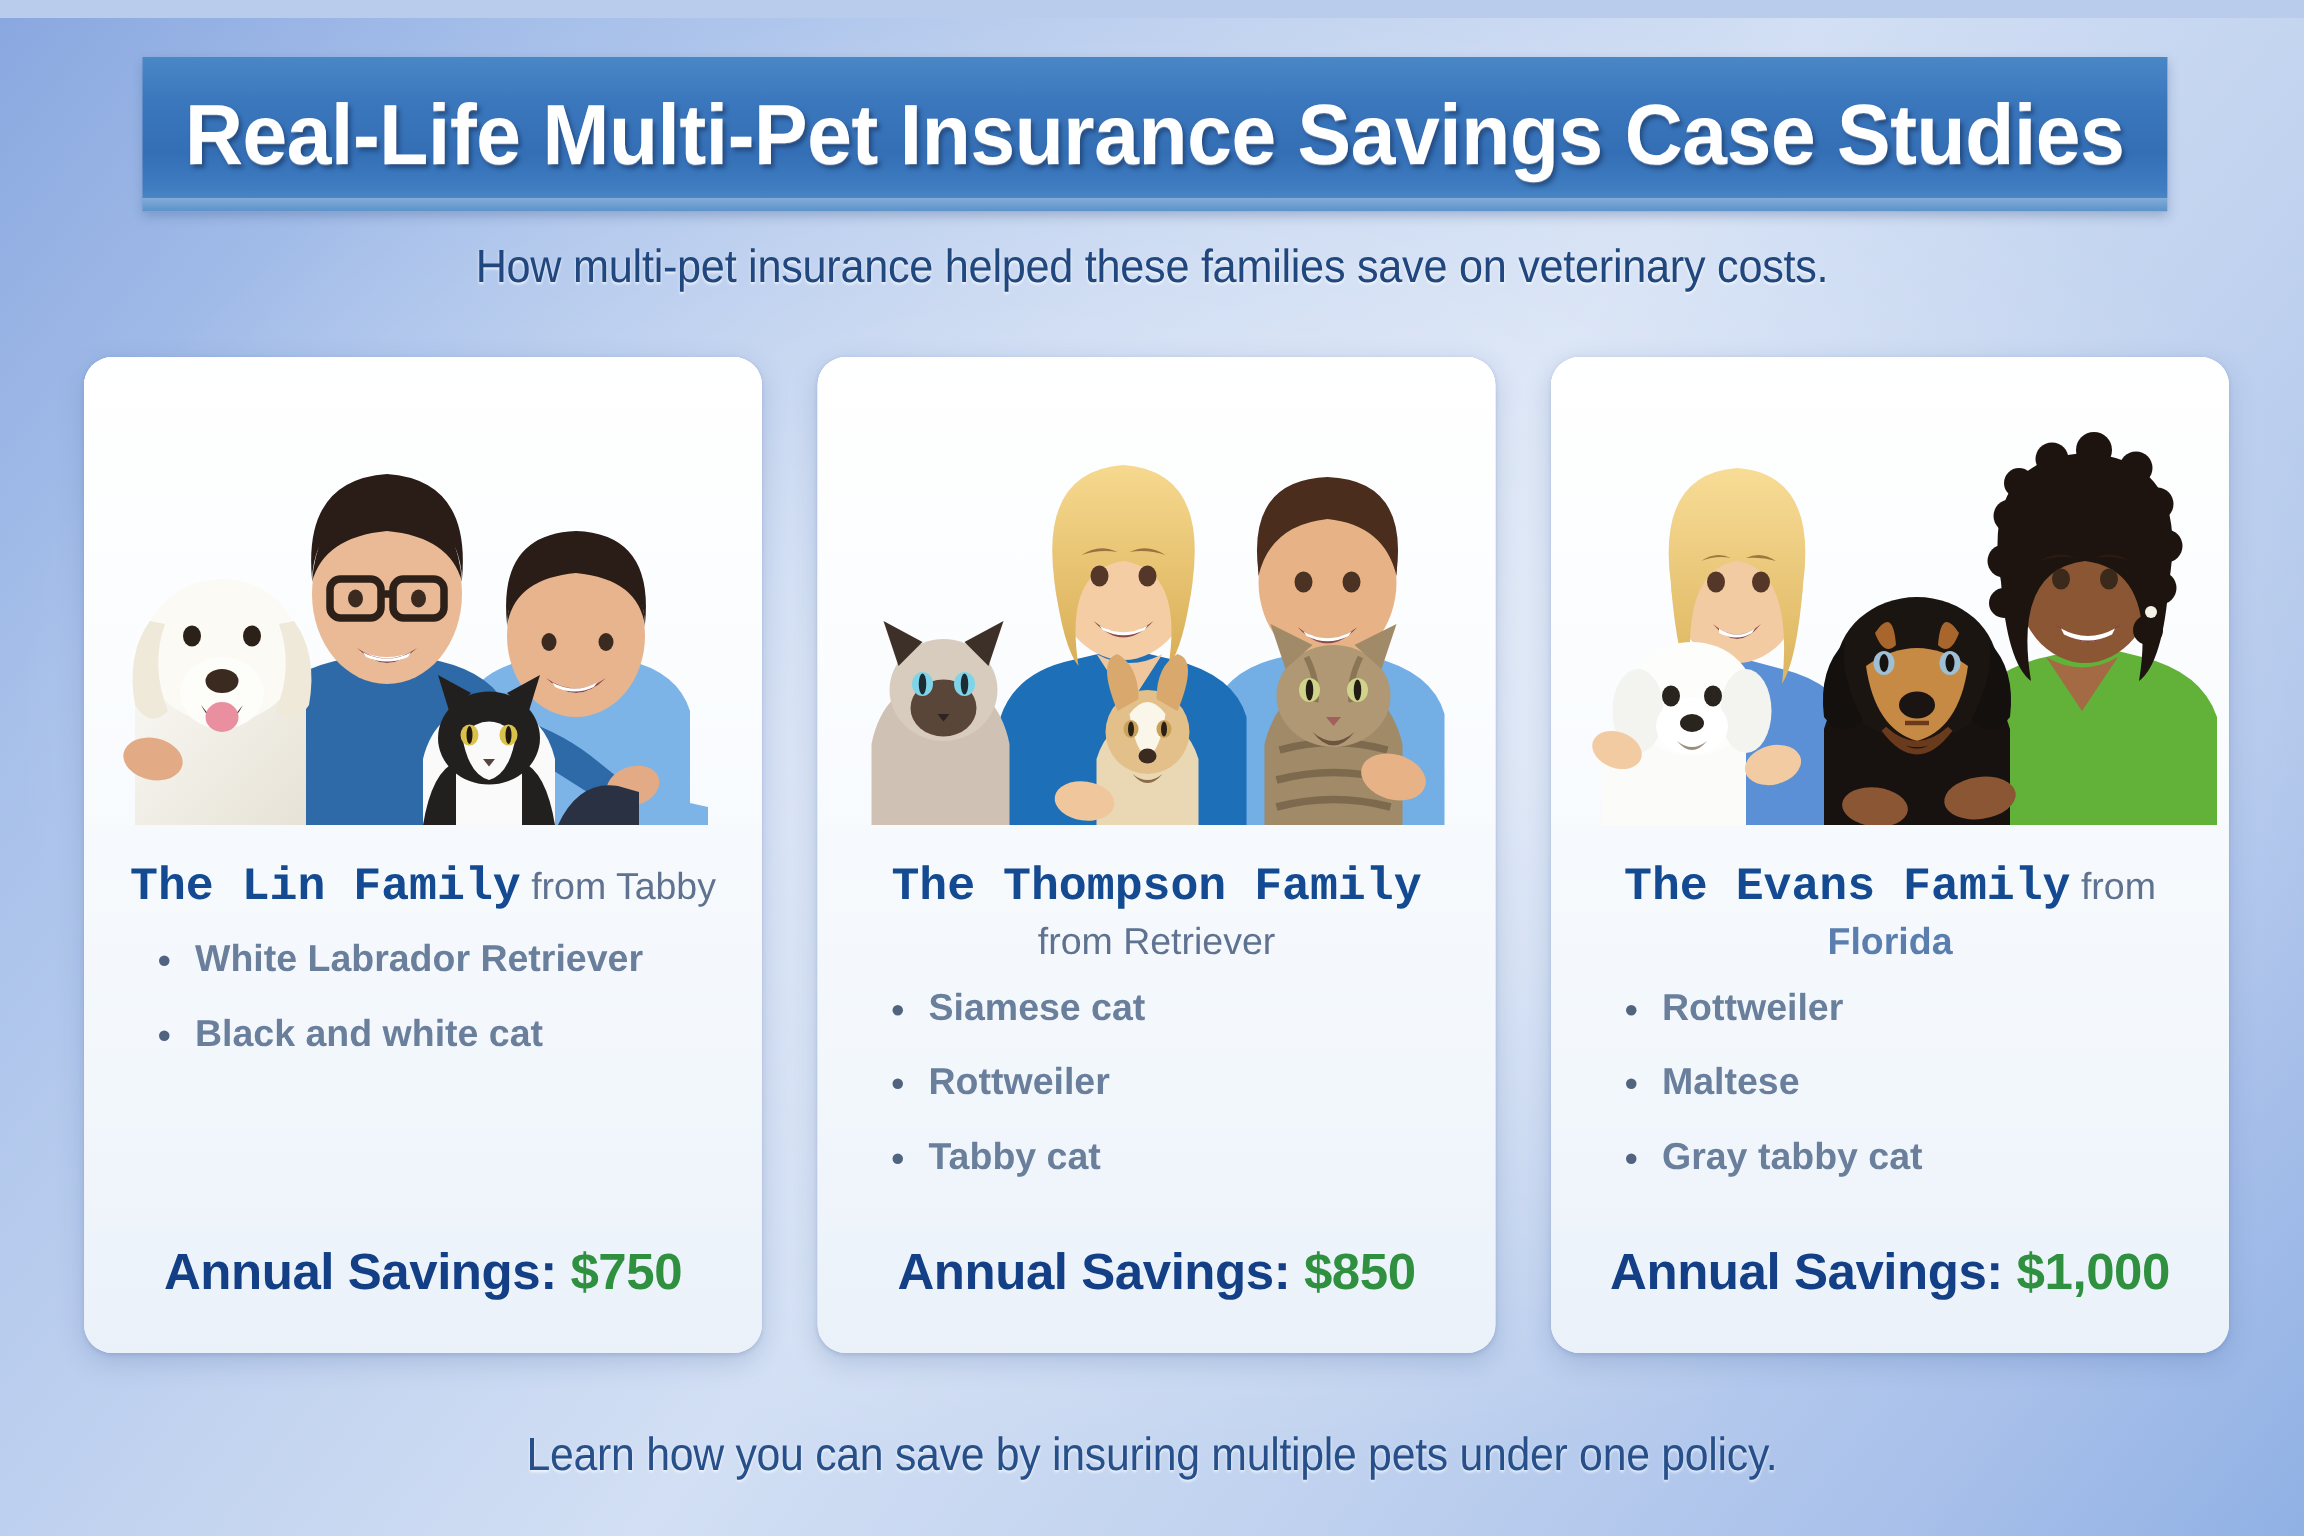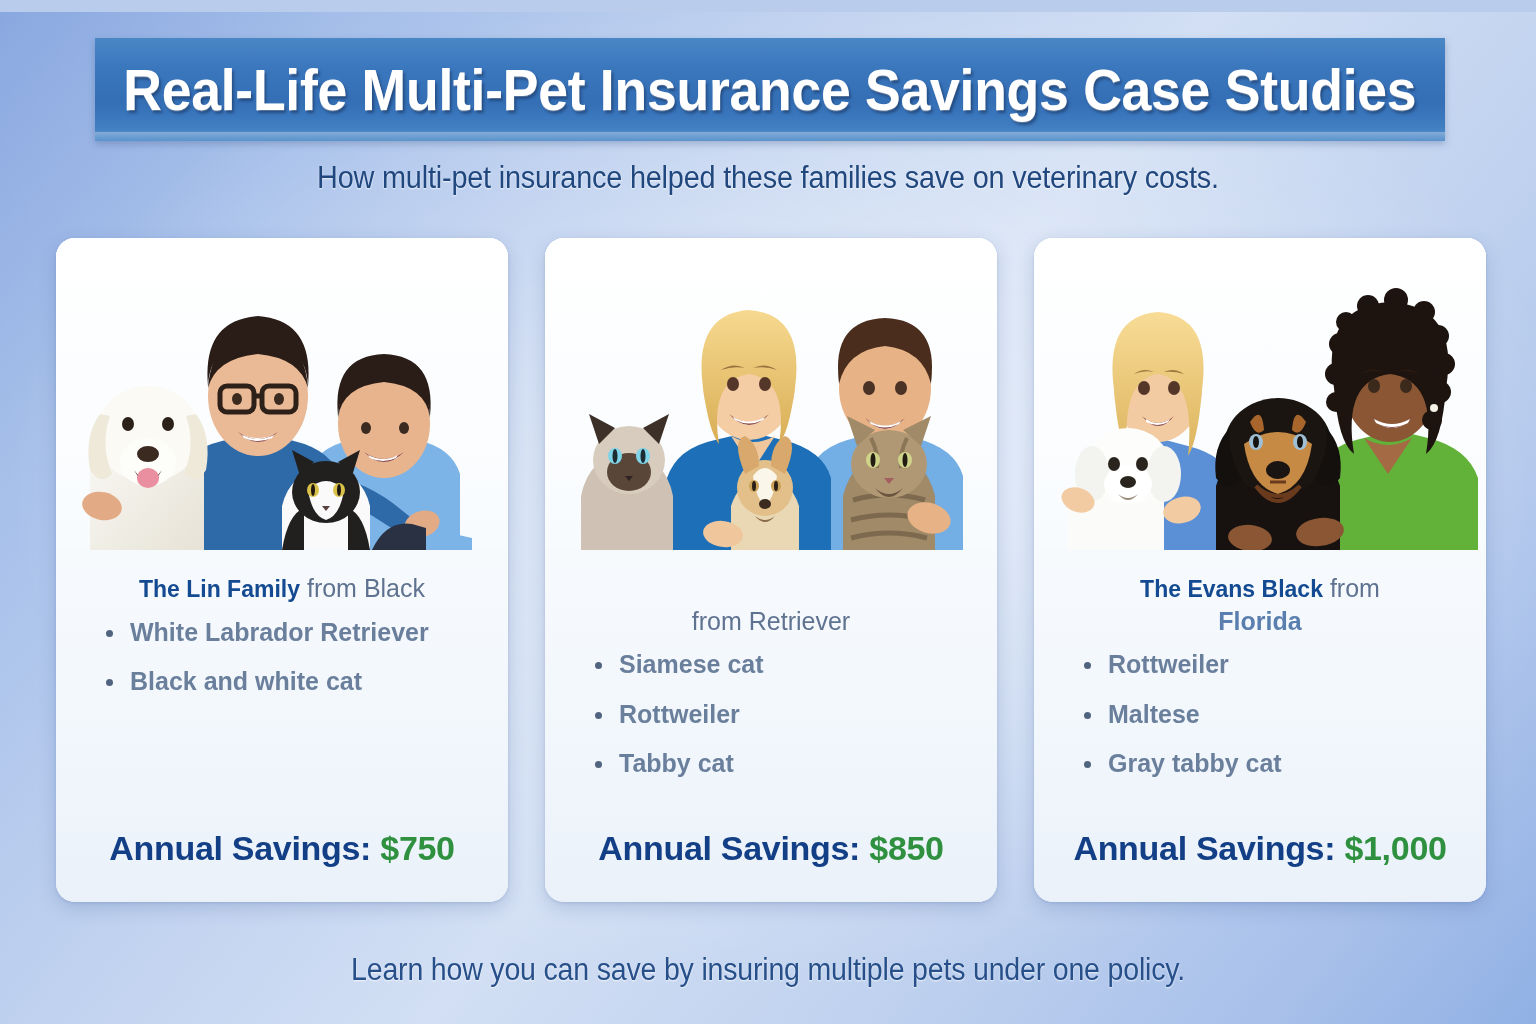--- a/index.html
+++ b/index.html
@@ -58,21 +58,21 @@
   }
   .card-photo svg{position:absolute;left:0;top:0;width:100%;height:100%;}
   .card-body{
     flex:1;padding:22px 26px 0 26px;position:relative;
     background:linear-gradient(180deg,#f7fafd 0%,#f2f7fc 50%,#eaf1f9 100%);
   }
   .fam-line{
     text-align:center;font-size:25px;line-height:1.30;color:#5f7391;
     margin-bottom:4px;
   }
-  .fam-line .fam{font-weight:bold;color:#134a91;font-size:23px;}
+  .fam-line .fam{font-weight:bold;color:#134a91;font-size:31px;font-family:Liberation Mono, monospace;}
   .fam-line .state-b{font-weight:bold;color:#5a7faf;}
   .pets{list-style:none;margin:14px 0 0 0;padding:0 0 0 24px;font-weight:bold;}
   .pets li{
     position:relative;font-size:25px;color:#6a7f9c;line-height:1.1;
     margin-bottom:22px;padding-left:24px;
   }
   .pets li::before{
     content:"";position:absolute;left:0;top:11px;width:7px;height:7px;
     border-radius:50%;background:#51647f;
   }
@@ -175,21 +175,21 @@
           <ellipse cx="283" cy="252" rx="2" ry="6" fill="#20180f"></ellipse>
           <path d="M266 268 l8 0 -4 5 Z" fill="#5a4240"></path>
 
           <path d="M316 312 q14-30 40-26 l14 4 0 22 Z" fill="#2a3142"></path>
         </svg>
       </div>
       <div class="card-body">
         <div class="fam-line">
           <span class="fam">The Lin Family</span>
           <span>from</span>
-          <span>Black</span>
+          <span>Tabby</span>
         </div>
         <ul class="pets">
           <li>White Labrador Retriever</li>
           <li>Black and white cat</li>
         </ul>
         <div class="savings">
           <span>Annual Savings:</span>
           <span class="amount">$750</span>
         </div>
       </div>
@@ -273,20 +273,21 @@
           <path d="M339 240 l10 0 -5 6 Z" fill="#a35f5f"></path>
           <path d="M330 250 q14 12 28 0 q-14 18-28 0 Z" fill="#6b5440"></path>
 
           <ellipse cx="384" cy="280" rx="22" ry="15" fill="#e7b286" transform="rotate(16 384 280)"></ellipse>
 
           <ellipse cx="178" cy="296" rx="20" ry="13" fill="#f0c79c" transform="rotate(8 178 296)"></ellipse>
         </svg>
       </div>
       <div class="card-body">
         <div class="fam-line">
+          <span class="fam">The Thompson Family</span>
           <br>
           <span>from</span>
           <span>Retriever</span>
         </div>
         <ul class="pets">
           <li>Siamese cat</li>
           <li>Rottweiler</li>
           <li>Tabby cat</li>
         </ul>
         <div class="savings">
@@ -375,21 +376,21 @@
           <ellipse cx="244" cy="232" rx="12" ry="9" fill="#1a1512"></ellipse>
           <path d="M222 248 q22 20 44 0 q-22 30-44 0 Z" fill="none" stroke="#6a3a1c" stroke-width="4"></path>
           <path d="M236 244 l16 0" stroke="#6a3a1c" stroke-width="3"></path>
 
           <ellipse cx="286" cy="294" rx="24" ry="14" fill="#8a5634" transform="rotate(-8 286 294)"></ellipse>
           <ellipse cx="216" cy="300" rx="22" ry="13" fill="#8a5634" transform="rotate(6 216 300)"></ellipse>
         </svg>
       </div>
       <div class="card-body">
         <div class="fam-line">
-          <span class="fam">The Evans Black</span>
+          <span class="fam">The Evans Family</span>
           <span>from</span>
           <br>
           <span class="state-b">Florida</span>
         </div>
         <ul class="pets">
           <li>Rottweiler</li>
           <li>Maltese</li>
           <li>Gray tabby cat</li>
         </ul>
         <div class="savings">

